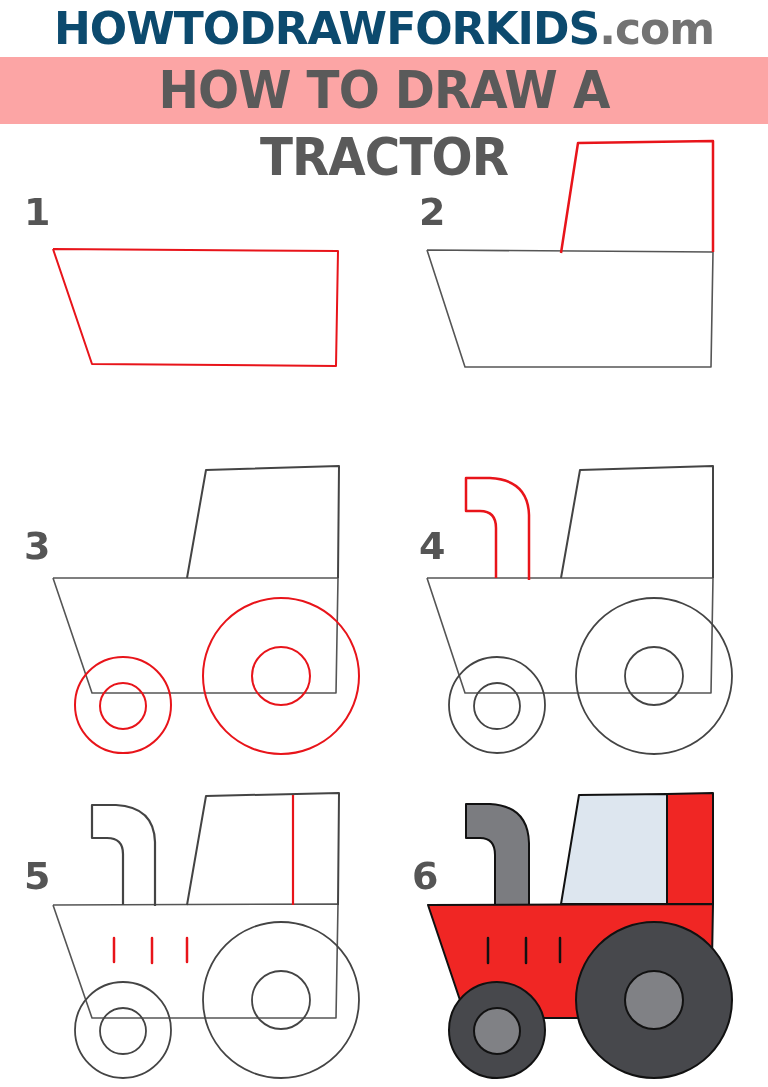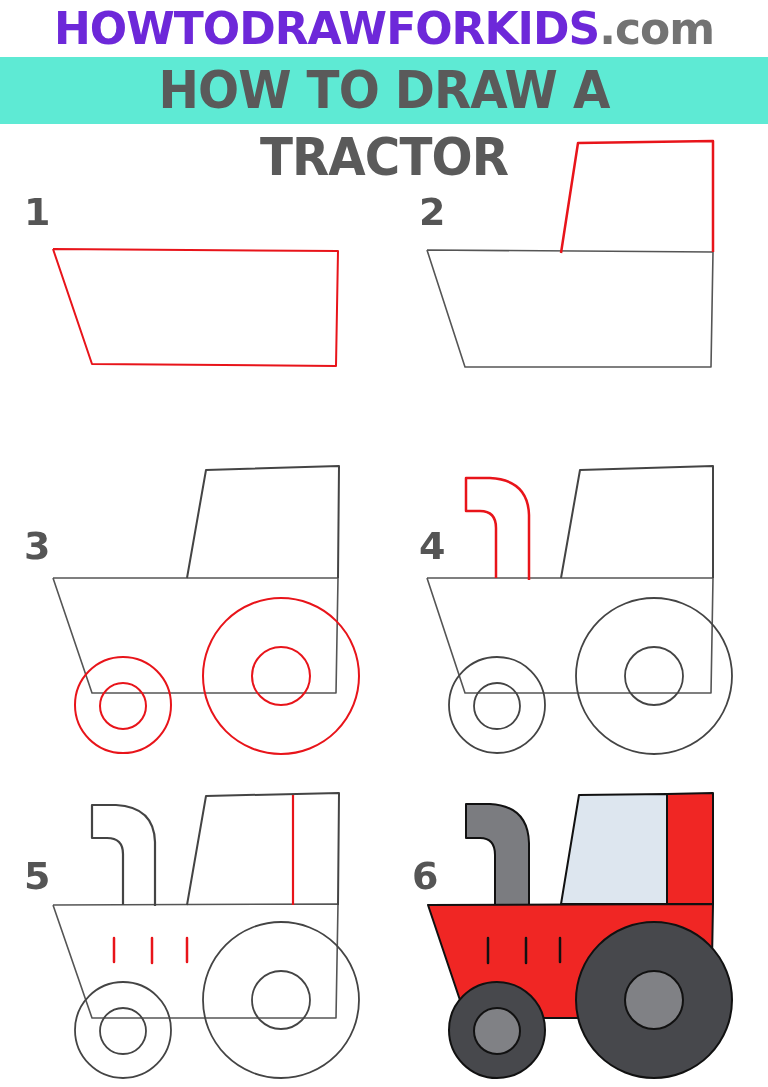--- a/index.html
+++ b/index.html
@@ -1,24 +1,24 @@
 <!DOCTYPE html>
 <html><head>
 <meta charset="utf-8">
 <style>
   html, body { margin: 0; padding: 0; background: #ffffff; }
   body { width: 768px; height: 1087px; position: relative; overflow: hidden;
          font-family: "DejaVu Sans", sans-serif; }
   .logo { position: absolute; left: 0; top: 4px; width: 768px; height: 50px;
           text-align: center; font-family: "DejaVu Sans", sans-serif;
           font-weight: bold; font-size: 44px; line-height: 50px; letter-spacing: -1px; }
-  .logo .site { color: #6d28d9; }
+  .logo .site { color: #0c4a6e; }
   .logo .tld { color: #737373; }
   .title-band { position: absolute; left: 0; top: 57px; width: 768px; height: 67px;
-                background: #5eead4; }
+                background: #fca5a5; }
   .title { position: absolute; left: 0; top: 0; width: 768px; height: 67px;
            text-align: center; font-family: "DejaVu Sans", sans-serif; font-weight: bold;
            font-size: 52px; line-height: 67px; color: #5a5a5a; letter-spacing: -1px;
            transform: scaleX(0.93); transform-origin: center; }
   .step-num { position: absolute; font-family: "DejaVu Sans", sans-serif; font-weight: bold;
               font-size: 38px; color: #555555; line-height: 40px; }
   svg.art { position: absolute; left: 0; top: 0; }
 </style>
 </head>
 <body>

